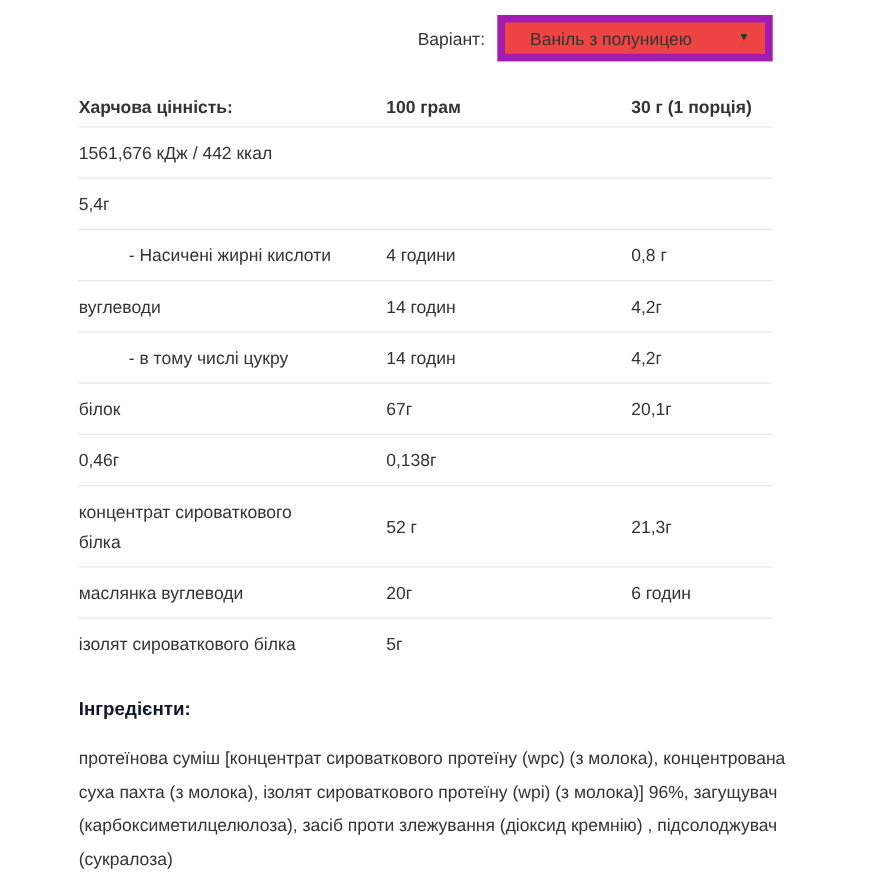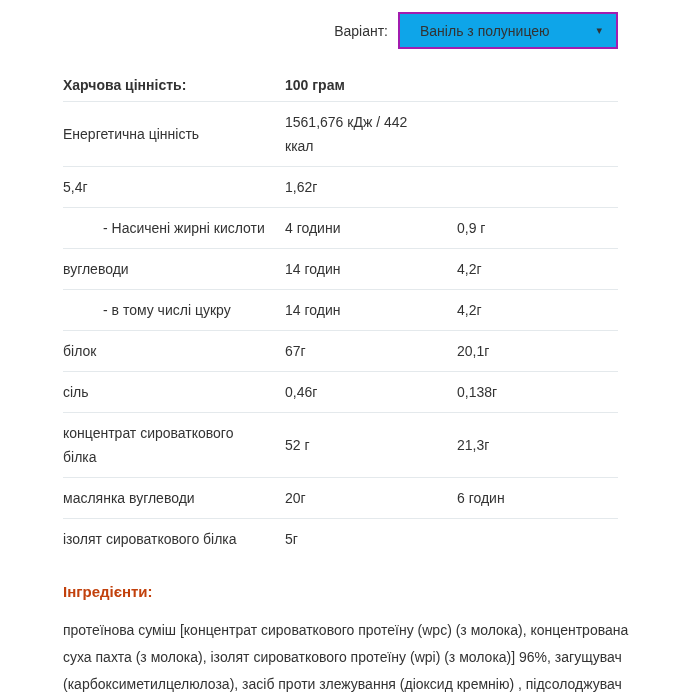--- a/index.html
+++ b/index.html
@@ -21,22 +21,22 @@
     margin-bottom: 20px;
   }
   .variant-label {
     font-size: 14px;
     color: #333333;
     margin-right: 10px;
   }
   .variant-select {
     width: 220px;
     height: 37px;
-    border: 2px solid #a21caf;
-    background: #0ea5e9;
+    border: 6px solid #a21caf;
+    background: #ef4444;
     display: flex;
     align-items: center;
     justify-content: space-between;
     padding: 0 14px 0 20px;
     cursor: pointer;
     font-size: 14px;
     color: #333333;
   }
   .caret {
     font-size: 11px;
@@ -45,32 +45,33 @@
   }
 
   
   .table { width: 555px; font-size: 14px; }
   .row {
     display: grid;
     grid-template-columns: 222px 172px 161px;
     align-items: center;
     border-bottom: 1px solid #e4e9ec;
     padding: 8px 0;
+    gap: 24px;
   }
   .row .cell { line-height: 24px; padding-right: 18px; }
   .row.header { padding: 4px 0; font-weight: bold; }
   .row.last { border-bottom: none; }
   .cell.indent { padding-left: 40px; }
 
   
   .ingredients { width: 578px; margin-top: 24px; }
   .ingredients-heading {
     font-size: 15px;
     font-weight: bold;
-    color: #c2410c;
+    color: #0f172a;
     margin-bottom: 17px;
   }
   .ingredients-text {
     font-size: 14px;
     line-height: 27px;
     color: #333333;
   }
 </style>
 </head>
 <body>
@@ -82,36 +83,35 @@
     <div class="variant-select">
       <span>Ваніль з полуницею</span>
       <span class="caret">▾</span>
     </div>
   </div>
 
   <div class="table">
     <div class="row header">
       <div class="cell">Харчова цінність:</div>
       <div class="cell">100 грам</div>
+      <div class="cell">30 г (1 порція)</div>
     </div>
 
     <div class="row">
-      <div class="cell">Енергетична цінність</div>
       <div class="cell">1561,676 кДж / 442 ккал</div>
     </div>
 
     <div class="row">
       <div class="cell">5,4г</div>
-      <div class="cell">1,62г</div>
     </div>
 
     <div class="row">
       <div class="cell indent">- Насичені жирні кислоти</div>
       <div class="cell">4 години</div>
-      <div class="cell">0,9 г</div>
+      <div class="cell">0,8 г</div>
     </div>
 
     <div class="row">
       <div class="cell">вуглеводи</div>
       <div class="cell">14 годин</div>
       <div class="cell">4,2г</div>
     </div>
 
     <div class="row">
       <div class="cell indent">- в тому числі цукру</div>
@@ -119,21 +119,20 @@
       <div class="cell">4,2г</div>
     </div>
 
     <div class="row">
       <div class="cell">білок</div>
       <div class="cell">67г</div>
       <div class="cell">20,1г</div>
     </div>
 
     <div class="row">
-      <div class="cell">сіль</div>
       <div class="cell">0,46г</div>
       <div class="cell">0,138г</div>
     </div>
 
     <div class="row">
       <div class="cell">концентрат сироваткового білка</div>
       <div class="cell">52 г</div>
       <div class="cell">21,3г</div>
     </div>
 

